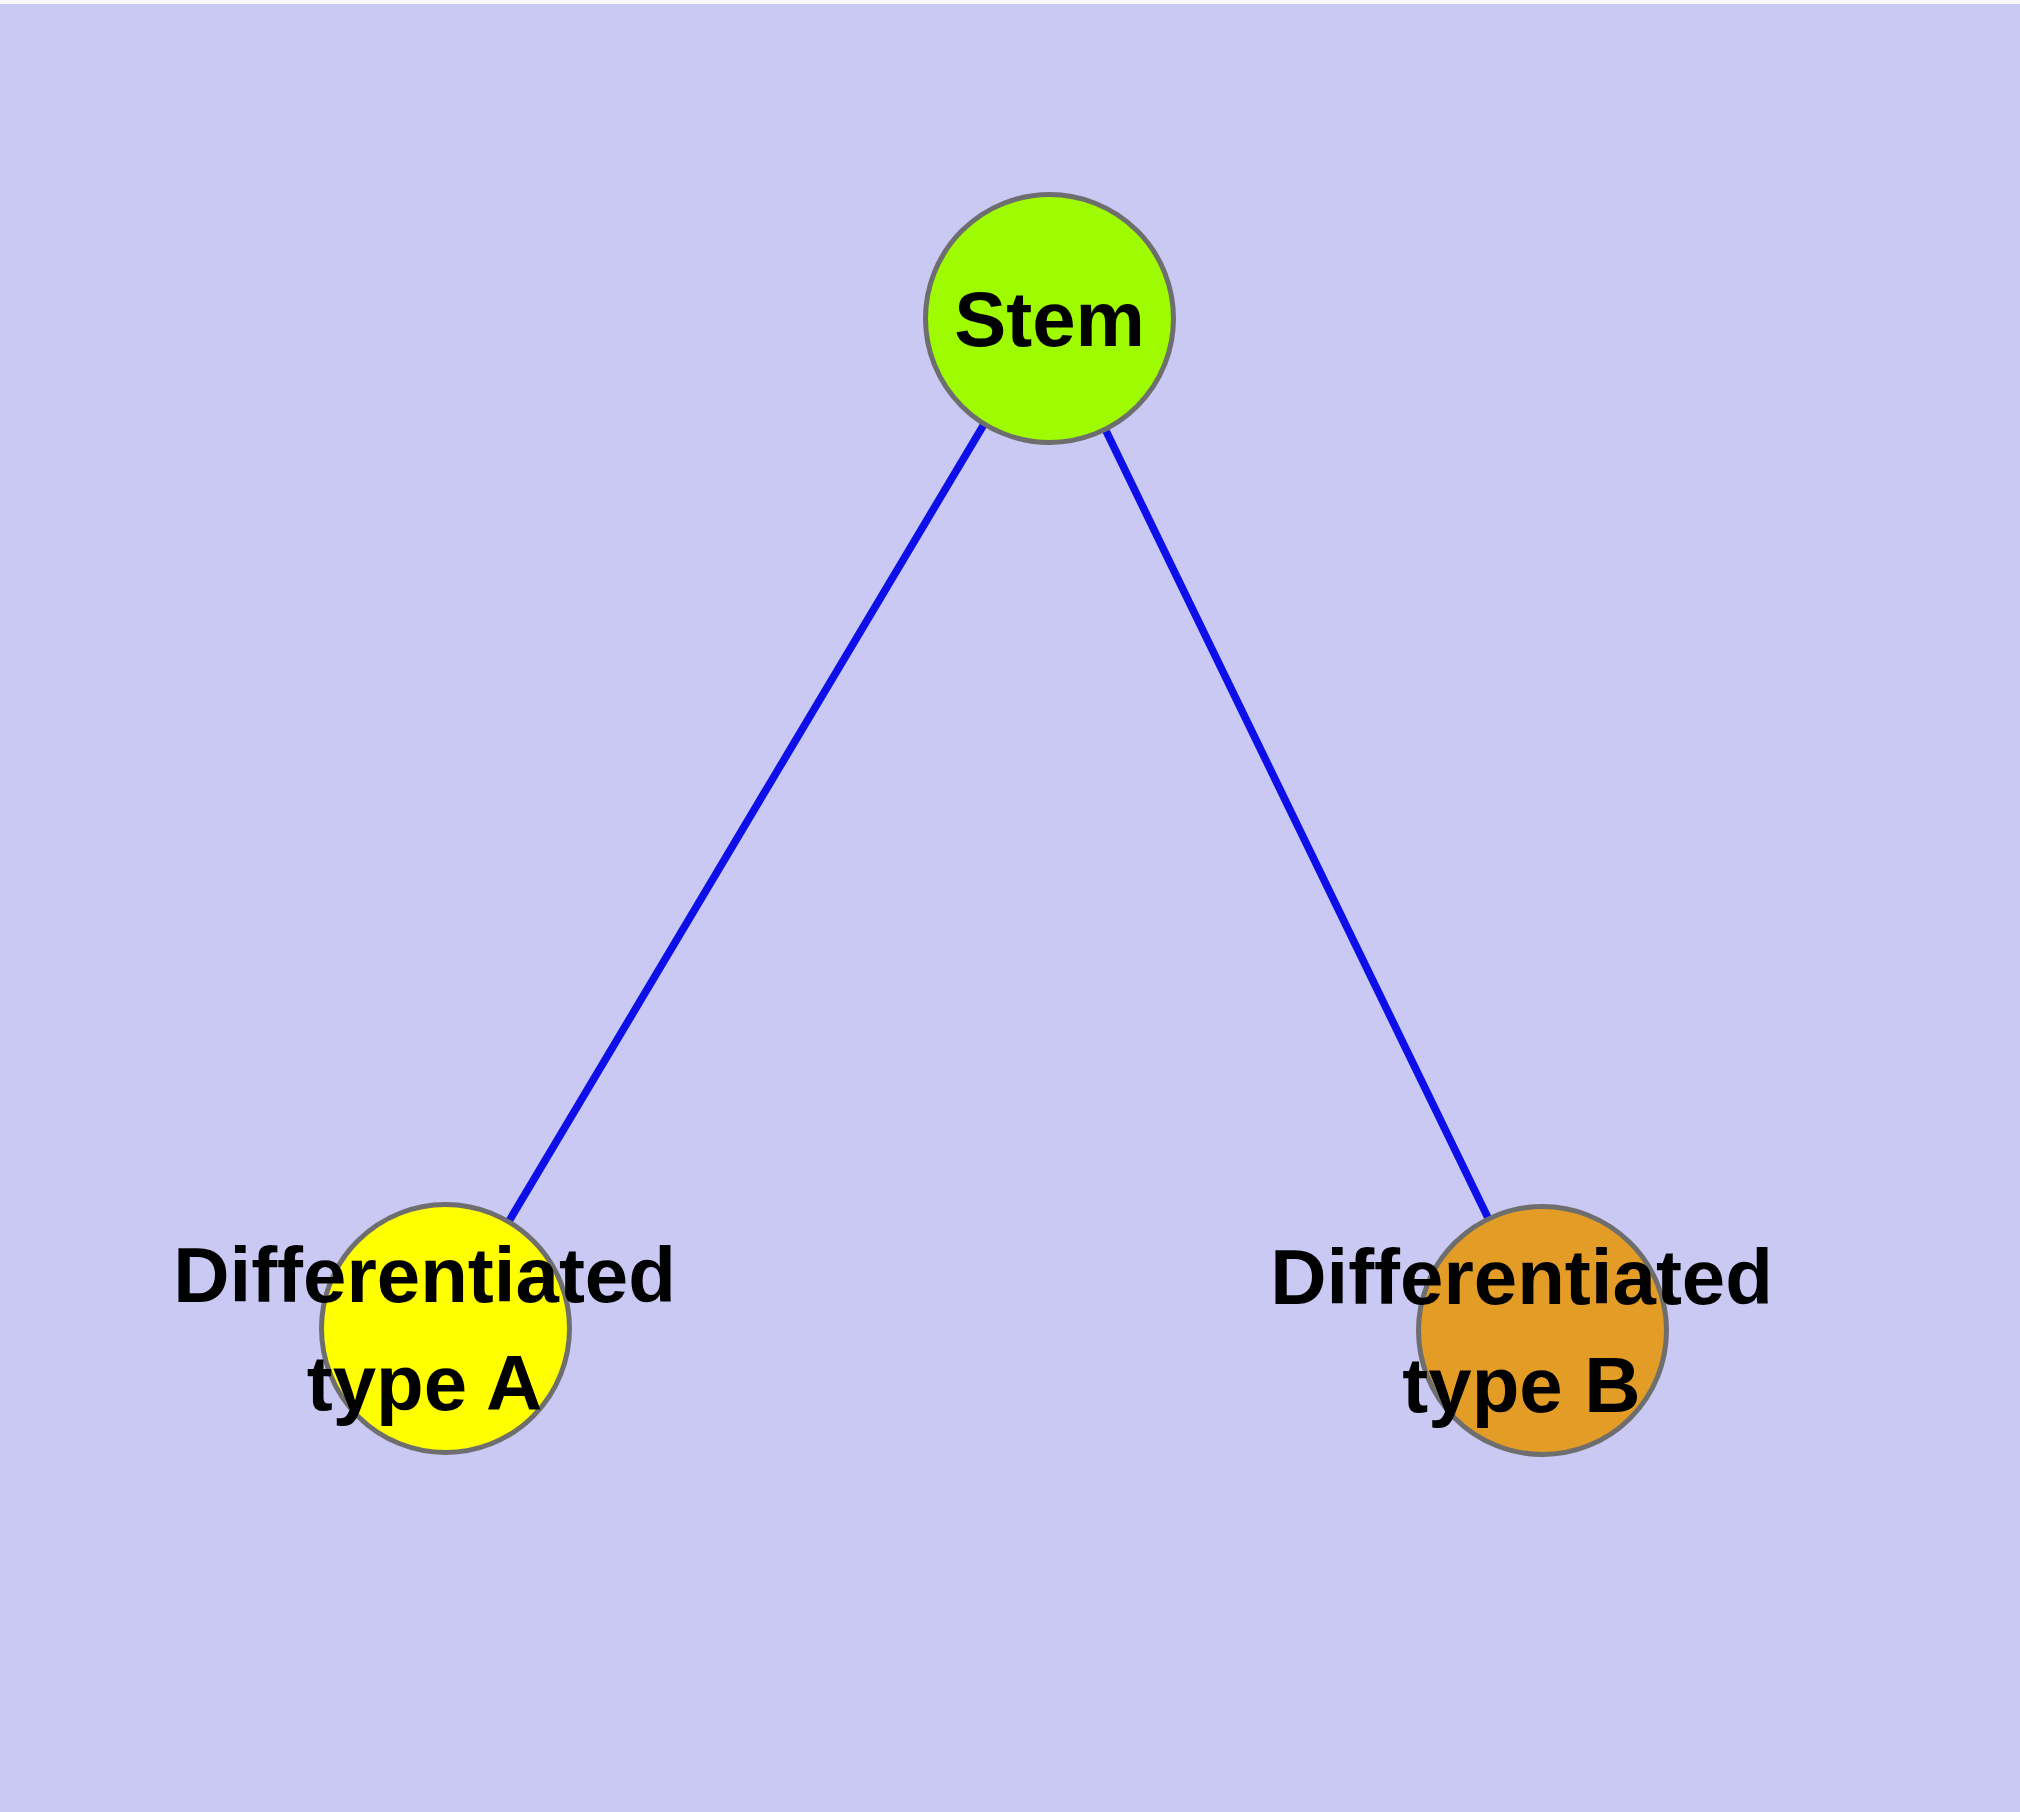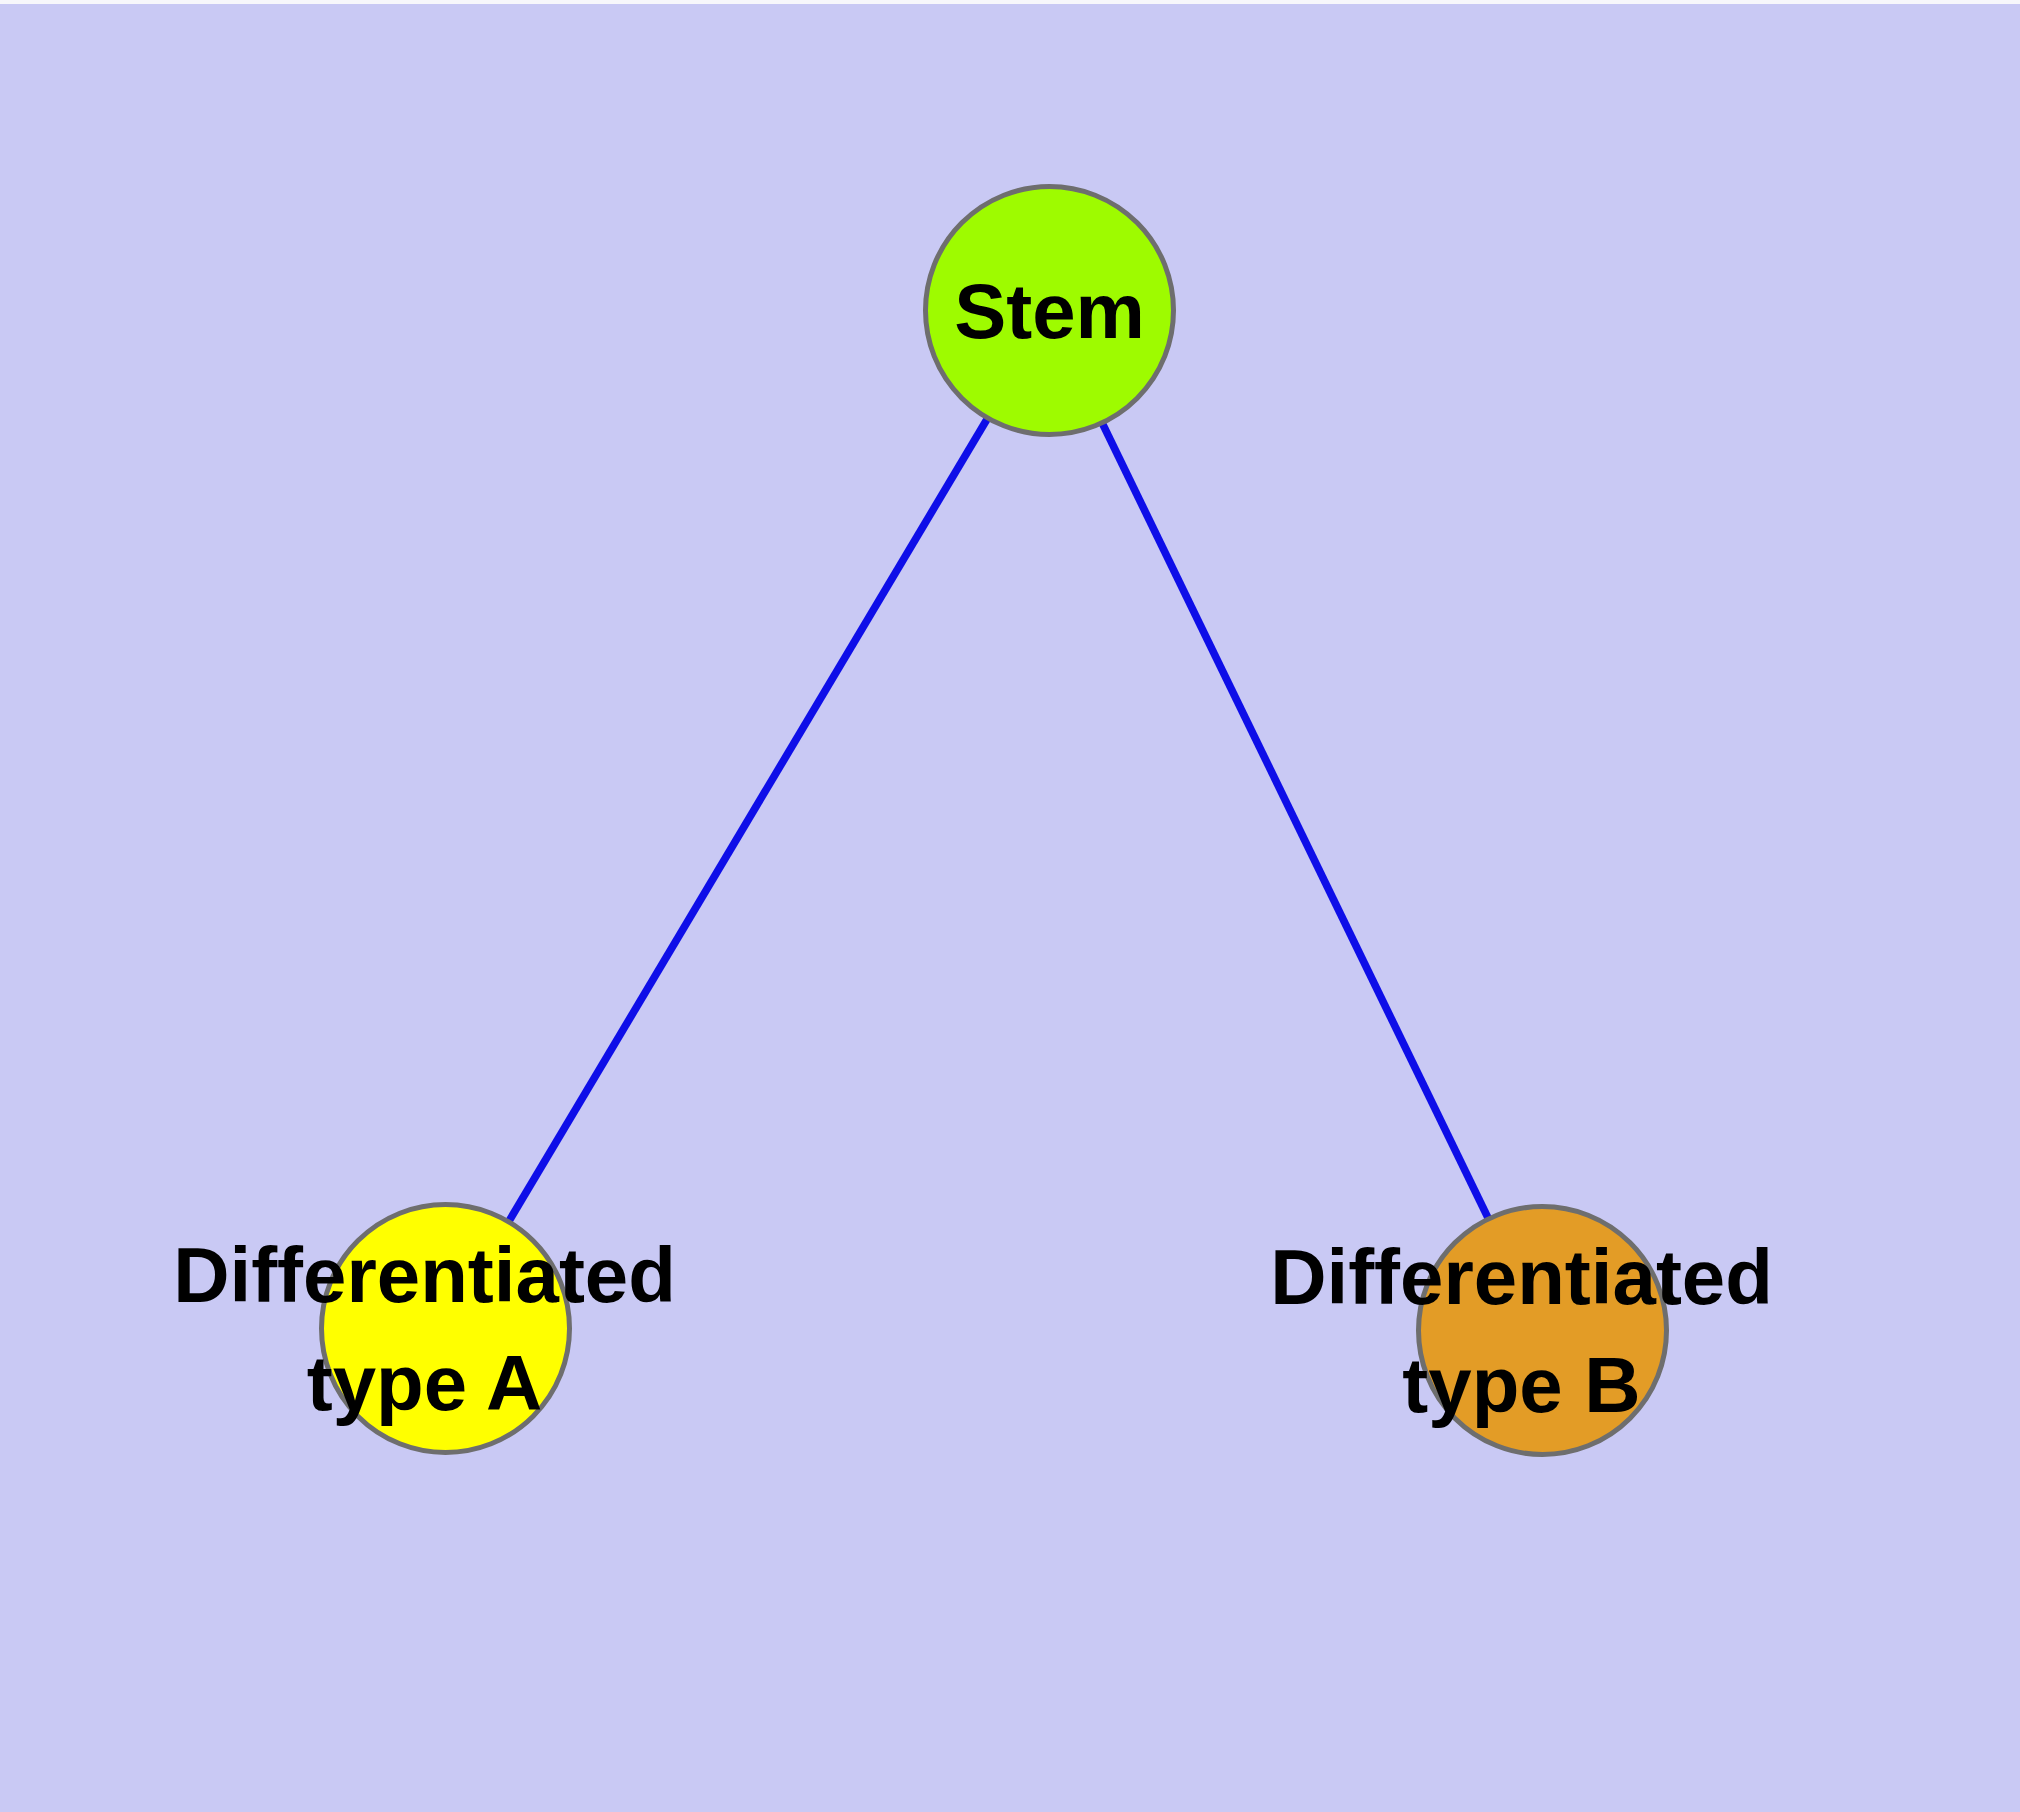--- a/index.html
+++ b/index.html
@@ -57,21 +57,21 @@
 
 <div id="canvas" style="background: rgb(201, 201, 244);">
 
   <div id="top-strip" style="background: rgb(247, 247, 251);"></div>
 
   <svg id="edge-layer" viewBox="0 0 2384 2138" xmlns="http://www.w3.org/2000/svg">
     <line stroke-linecap="butt" x1="1238" y1="371" x2="525" y2="1567" stroke="#0e0ee8" stroke-width="9"></line>
     <line stroke-linecap="butt" x1="1238" y1="371" x2="1820" y2="1570" stroke="#0e0ee8" stroke-width="9"></line>
   </svg>
 
-  <div class="node" style="left: 923px; top: 184px; width: 253px; height: 253px; background: rgb(158, 251, 0); border-color: rgb(110, 110, 110);">
+  <div class="node" style="left: 923px; top: 192px; width: 253px; height: 253px; background: rgb(158, 251, 0); border-color: rgb(110, 110, 110);">
     <div class="node-label" style="transform: translate(0px, 0px);">Stem</div>
   </div>
 
   <div class="node" style="left: 319px; top: 1202px; width: 253px; height: 253px; background: rgb(255, 255, 0); border-color: rgb(110, 110, 110);">
     <div class="node-label" style="transform: translate(-21px, 0px);">Differentiated
 type A</div>
   </div>
 
   <div class="node" style="left: 1416px; top: 1204px; width: 253px; height: 253px; background: rgb(227, 156, 38); border-color: rgb(110, 110, 110);">
     <div class="node-label" style="transform: translate(-21px, 0px);">Differentiated

